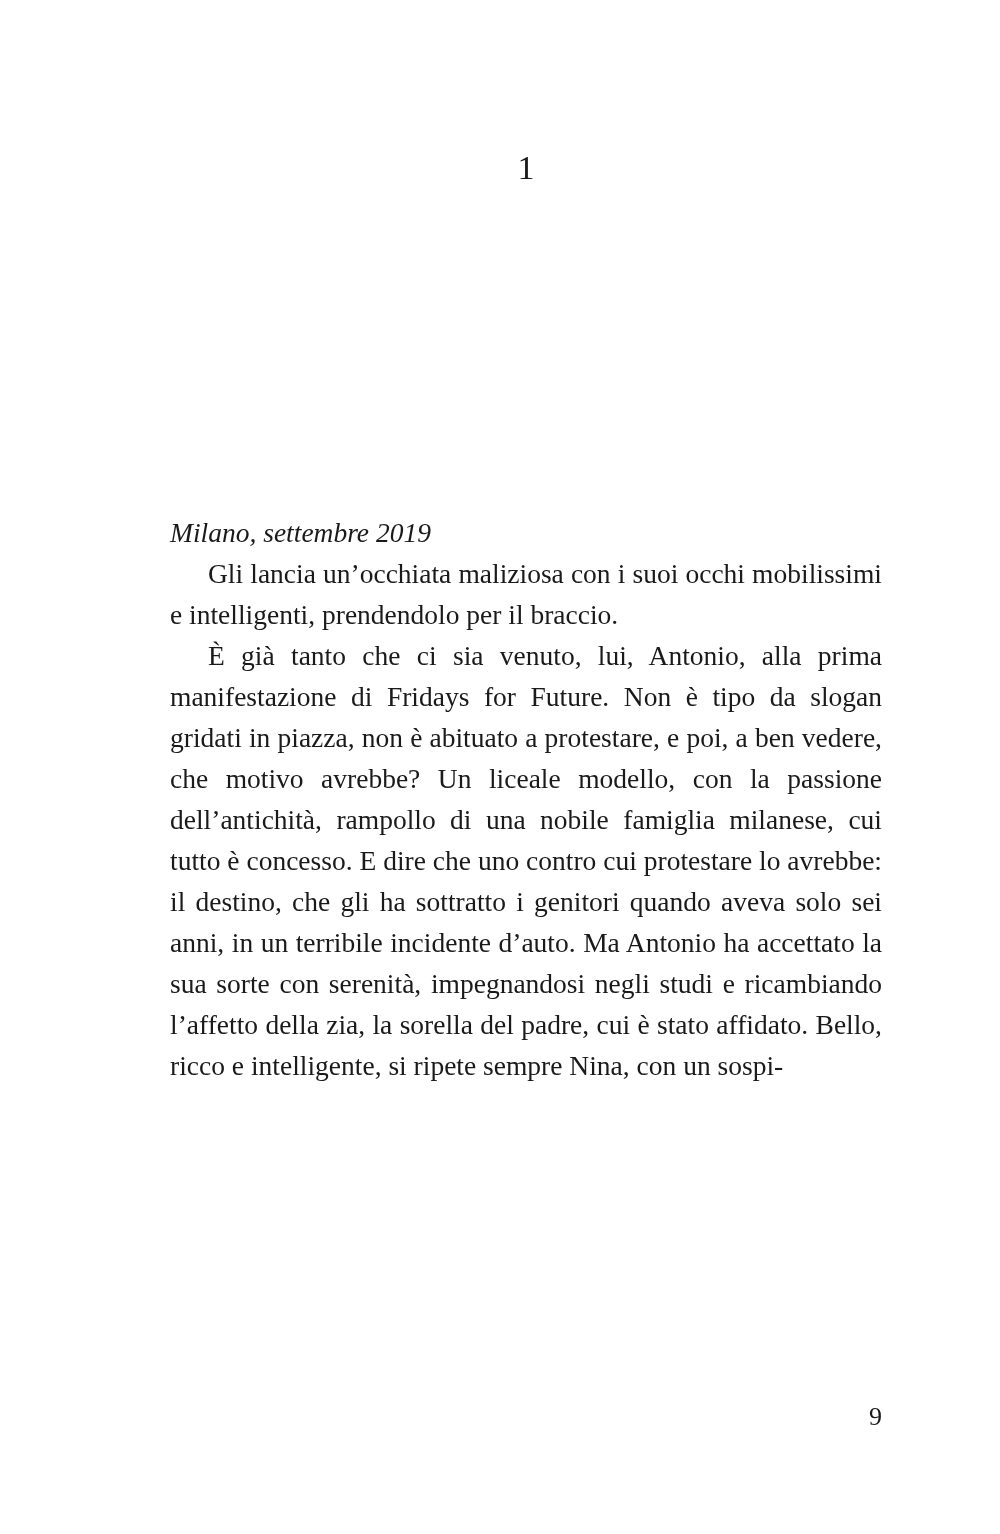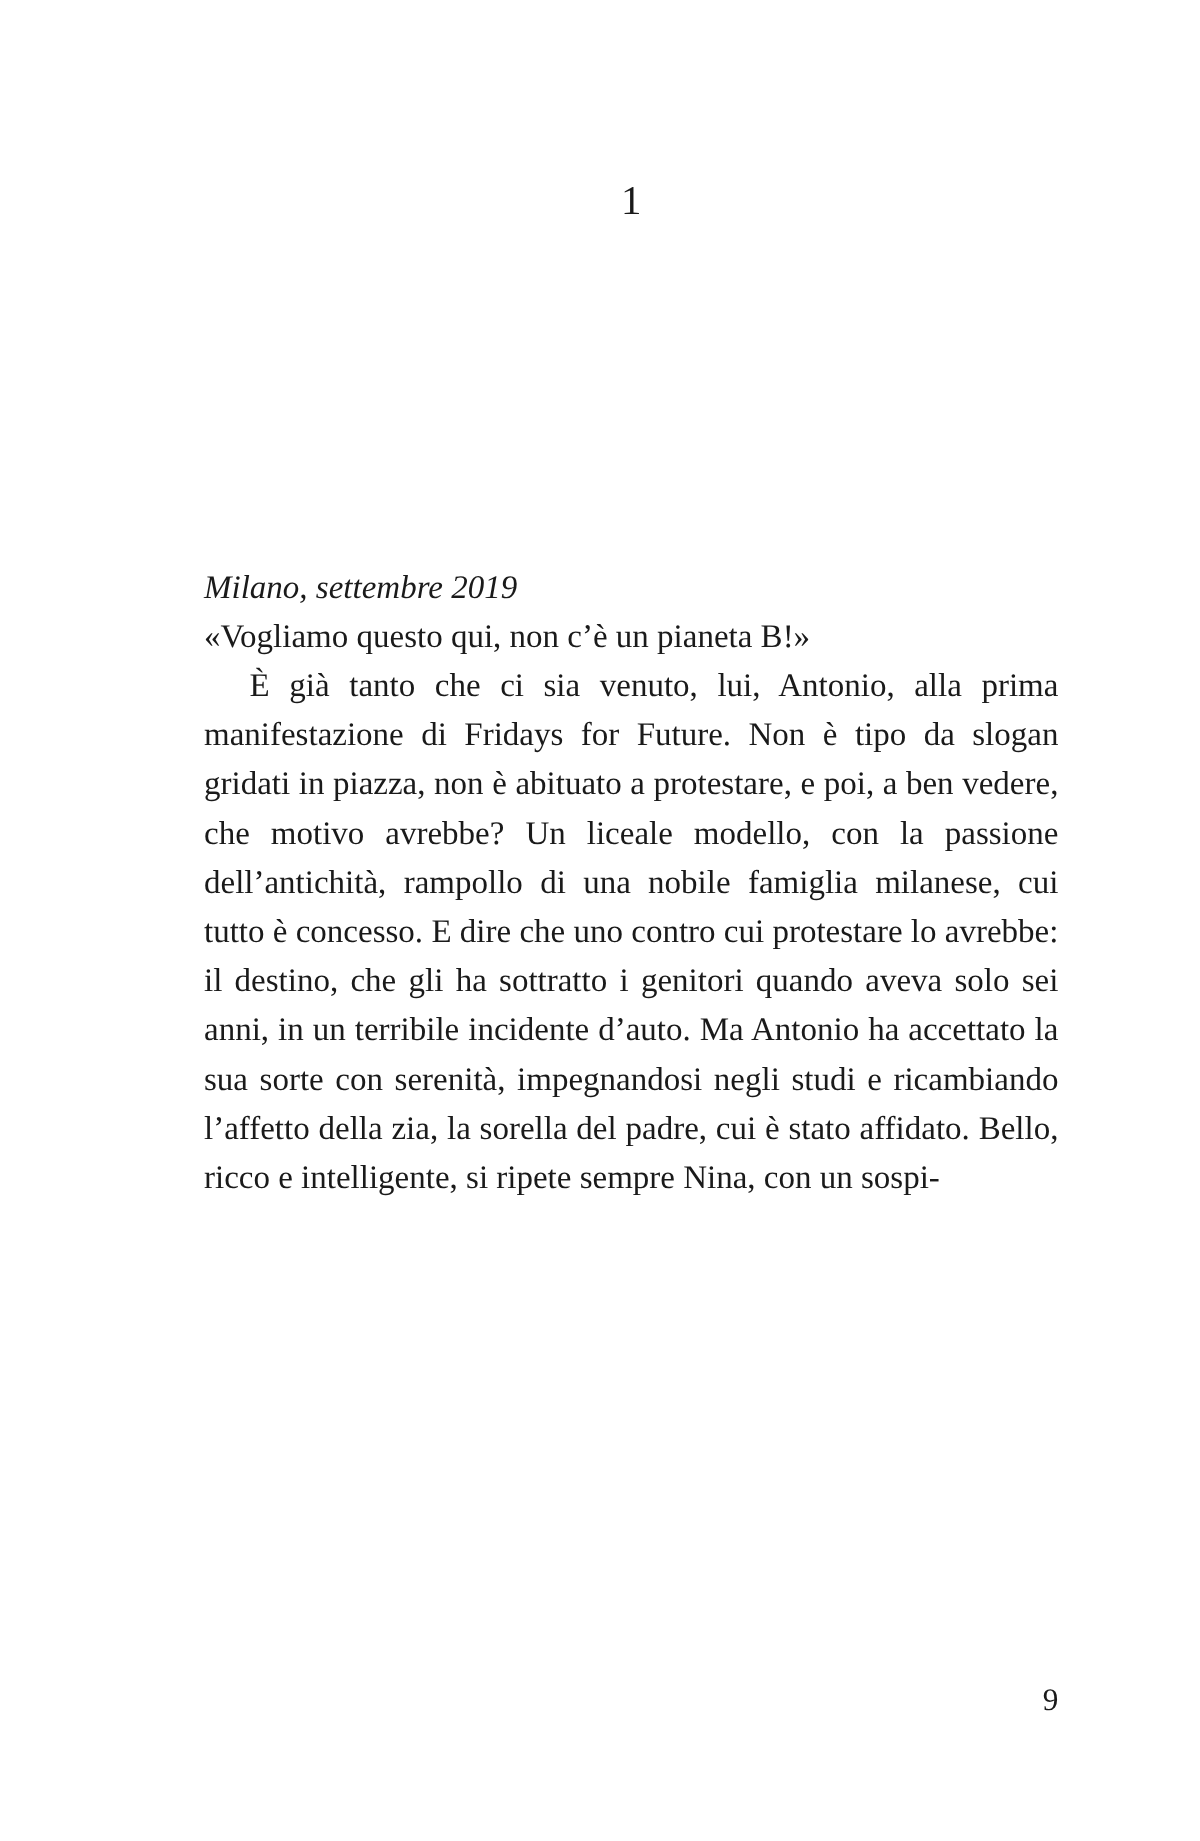--- a/index.html
+++ b/index.html
@@ -42,20 +42,21 @@
     text-align: left;
     margin: 0 0 36px 0;
   }
   .text-block p {
     margin: 0;
     padding: 0;
     text-indent: 38px;
   }
   .text-block p.no-indent {
     text-indent: 0;
+    margin-top: 44px;
   }
   .italic-run {
   }
   .page-number {
     position: absolute;
     top: 1402px;
     left: 170px;
     width: 712px;
     text-align: right;
     font-size: 26px;
@@ -66,25 +67,25 @@
 <body>
 
 <div class="book-page">
 
   <div class="chapter-number">1</div>
 
   <div class="text-block">
 
     <p class="dateline no-indent">Milano, settembre 2019</p>
 
-    <p class="no-indent">«Vogliamo questo qui, non c’è un pianeta B!»</p>
 
 
 
 
+    <p>Gli lancia un’occhiata maliziosa con i suoi occhi mobilissimi e intelligenti, prendendolo per il braccio.</p>
 
     <p><span>È già tanto che ci sia venuto, lui, Antonio, alla prima manifestazione di </span><span class="italic-run">Fridays for Future</span><span>. Non è tipo da slogan gridati in piazza, non è abituato a protestare, e poi, a ben vedere, che motivo avrebbe? Un liceale modello, con la passione dell’antichità, rampollo di una nobile famiglia milanese, cui tutto è concesso. E dire che uno contro cui protestare lo avrebbe: il destino, che gli ha sottratto i genitori quando aveva solo sei anni, in un terribile incidente d’auto. Ma Antonio ha accettato la sua sorte con serenità, impegnandosi negli studi e ricambiando l’affetto della zia, la sorella del padre, cui è stato affidato. Bello, ricco e intelligente, si ripete sempre Nina, con un sospi-</span></p>
 
   </div>
 
   <div class="page-number">9</div>
 
 </div>
 
 </body></html>

